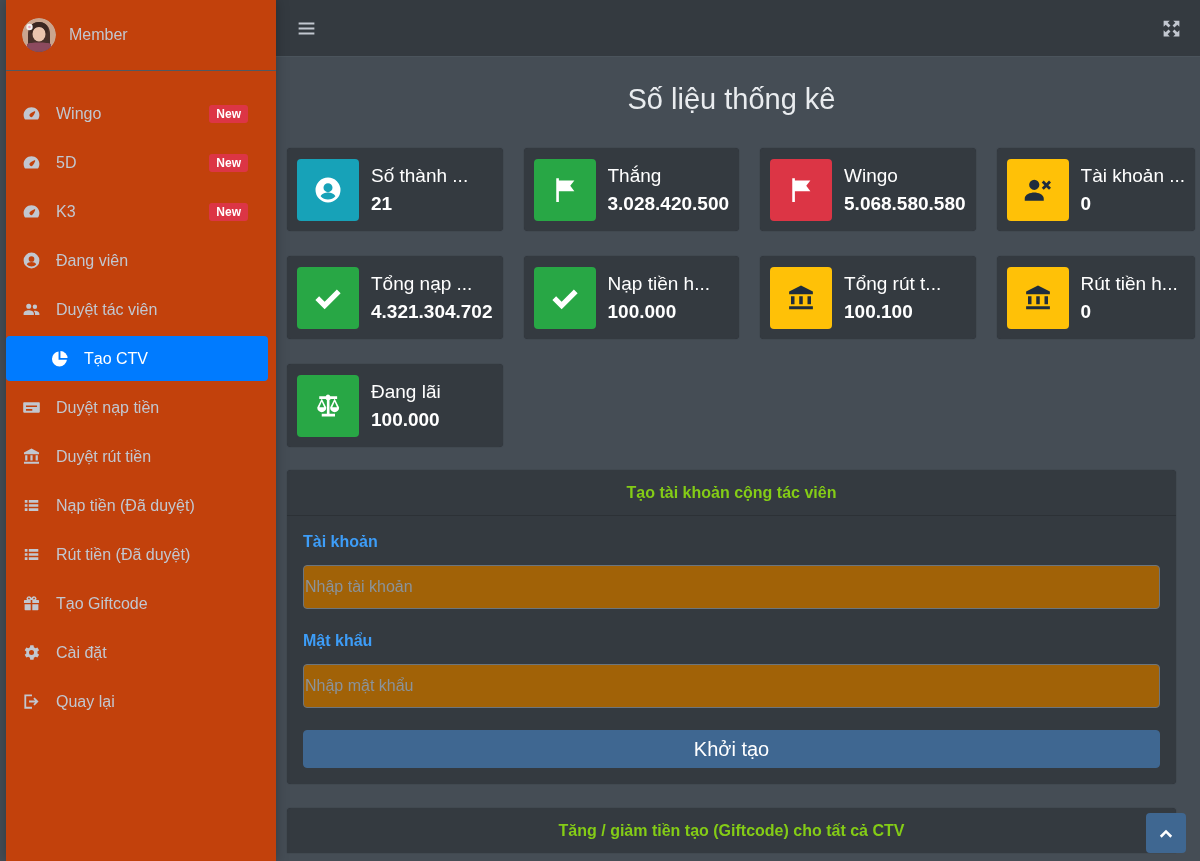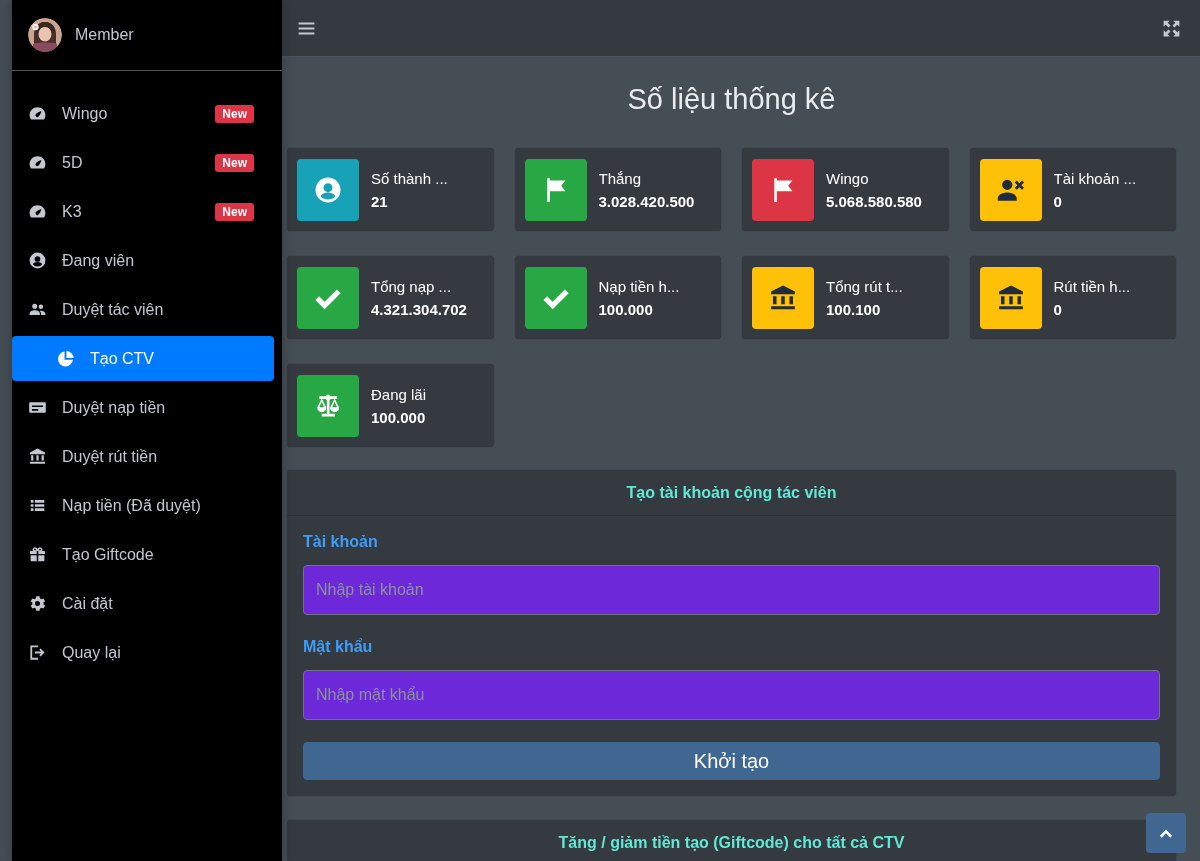--- a/index.html
+++ b/index.html
@@ -7,22 +7,22 @@
     width: 1200px; height: 861px; overflow: hidden;
     background: #454d55;
     font-family: "Liberation Sans", "DejaVu Sans", sans-serif;
     position: relative;
   }
   * { box-sizing: border-box; }
   svg { display: block; fill: currentColor; }
 
   
   .sidebar {
-    position: fixed; top: 0; left: 12px; bottom: 0; width: 270px;
-    background: #000000; z-index: 5;
+    position: fixed; top: 0; left: 6px; bottom: 0; width: 270px;
+    background: #c2410c; z-index: 5;
     box-shadow: 0 0 12px rgba(0,0,0,.25);
     text-align: right;
   }
   .user-panel {
     display: flex; align-items: center; gap: 13px;
     padding: 18px 16px; border-bottom: 1px solid #4f5962; cursor: pointer;
   }
   .avatar { width: 34px; height: 34px; border-radius: 50%; overflow: hidden; flex: 0 0 34px; }
   .avatar svg { width: 34px; height: 34px; }
   .user-name { color: #c2c7d0; font-size: 16px; }
@@ -60,36 +60,36 @@
     background: #343a40; border-radius: 4px; height: 83px;
     display: flex; align-items: center; padding: 10px;
     box-shadow: 0 0 1px rgba(0,0,0,.5);
   }
   .info-icon {
     width: 62px; height: 62px; flex: 0 0 62px; border-radius: 4px;
     display: flex; align-items: center; justify-content: center;
   }
   .info-icon svg { width: 30px; height: 30px; }
   .info-content {
-    margin-left: 12px; color: #ffffff; font-size: 15px;
+    margin-left: 12px; color: #ffffff; font-size: 19px;
     display: flex; flex-direction: column; gap: 6px;
     overflow: hidden; white-space: nowrap; min-width: 0;
   }
   .info-number { font-weight: bold; }
 
   
   .card { background: #343a40; border-radius: 4px; margin-bottom: 24px; box-shadow: 0 0 1px rgba(0,0,0,.5); }
   .card-header { padding: 13px 16px; border-bottom: 1px solid #2c3136; }
-  .card-title { margin: 0; color: #5eead4; font-size: 16px; font-weight: bold; text-align: center; line-height: 19px; }
+  .card-title { margin: 0; color: #84cc16; font-size: 16px; font-weight: bold; text-align: center; line-height: 19px; }
   .card-body { padding: 16px; }
   .form-group { margin-bottom: 22px; }
   .form-label { display: block; color: #3d9df8; font-size: 16px; font-weight: bold; margin-bottom: 14px; line-height: 19px; }
   .form-control {
-    width: 100%; height: 50px; background: #6d28d9; color: #ffffff;
-    border: 1px solid #6c757d; border-radius: 4px; padding: 6px 12px; font-size: 16px;
+    width: 100%; height: 44px; background: #a16207; color: #ffffff;
+    border: 1px solid #6c757d; border-radius: 4px; padding: 6px 1px; font-size: 16px;
     font-family: inherit; outline: none;
   }
   .form-control::placeholder { color: #8a939b; opacity: 1; }
   .btn-primary {
     display: block; width: 100%; height: 38px; margin-top: 10px;
     background: #3f6791; border: 1px solid #3f6791; color: #ffffff;
     font-size: 20px; border-radius: 4px; cursor: pointer; font-family: inherit;
   }
   .bottom-card { margin-top: 16px; border-radius: 4px 4px 0 0; }
   .bottom-card .card-header { border-bottom: none; }
@@ -199,20 +199,28 @@
         <span class="icon">
           <svg viewBox="0 0 24 24">
             <path d="M3.5 5h3.4v3.4H3.5zM8.6 5h12v3.4h-12zM3.5 10.3h3.4v3.4H3.5zM8.6 10.3h12v3.4h-12zM3.5 15.6h3.4V19H3.5zM8.6 15.6h12V19h-12z"></path>
           </svg>
         </span>
         <span class="nav-label">Nạp tiền (Đã duyệt)</span>
       </a>
       <a class="nav-item">
         <span class="icon">
           <svg viewBox="0 0 24 24">
+            <path d="M3.5 5h3.4v3.4H3.5zM8.6 5h12v3.4h-12zM3.5 10.3h3.4v3.4H3.5zM8.6 10.3h12v3.4h-12zM3.5 15.6h3.4V19H3.5zM8.6 15.6h12V19h-12z"></path>
+          </svg>
+        </span>
+        <span class="nav-label">Rút tiền (Đã duyệt)</span>
+      </a>
+      <a class="nav-item">
+        <span class="icon">
+          <svg viewBox="0 0 24 24">
             <path d="M20.5 7.5h-2.6a3.1 3.1 0 0 0-5-3.6L12 5l-.9-1.1a3.1 3.1 0 0 0-5 3.6H3.5a1 1 0 0 0-1 1v2.8H11V7.5h2v3.8h8.5V8.5a1 1 0 0 0-1-1zM8.2 4.6c.5 0 .9.2 1.2.6l1 1.3H8.2a1.2 1.2 0 0 1 0-1.9zm7.6 0a1.2 1.2 0 0 1 0 1.9h-2.2l1-1.3c.3-.4.7-.6 1.2-.6zM3.3 13v6.5a1 1 0 0 0 1 1H11V13H3.3zM13 20.5h6.7a1 1 0 0 0 1-1V13H13v7.5z"></path>
           </svg>
         </span>
         <span class="nav-label">Tạo Giftcode</span>
       </a>
       <a class="nav-item">
         <span class="icon">
           <svg viewBox="0 0 24 24">
             <path d="M19.5 13.2c.1-.4.1-.8.1-1.2s0-.8-.1-1.2l2.1-1.6-2.1-3.6-2.5 1a7.6 7.6 0 0 0-2-1.2l-.4-2.6h-4.2L10 5.4c-.7.3-1.4.7-2 1.2l-2.5-1-2.1 3.6 2.1 1.6c-.1.4-.1.8-.1 1.2s0 .8.1 1.2l-2.1 1.6 2.1 3.6 2.5-1c.6.5 1.3.9 2 1.2l.4 2.6h4.2l.4-2.6c.7-.3 1.4-.7 2-1.2l2.5 1 2.1-3.6-2.1-1.6zM12 15.2a3.2 3.2 0 1 1 0-6.4 3.2 3.2 0 0 1 0 6.4z"></path>
           </svg>

